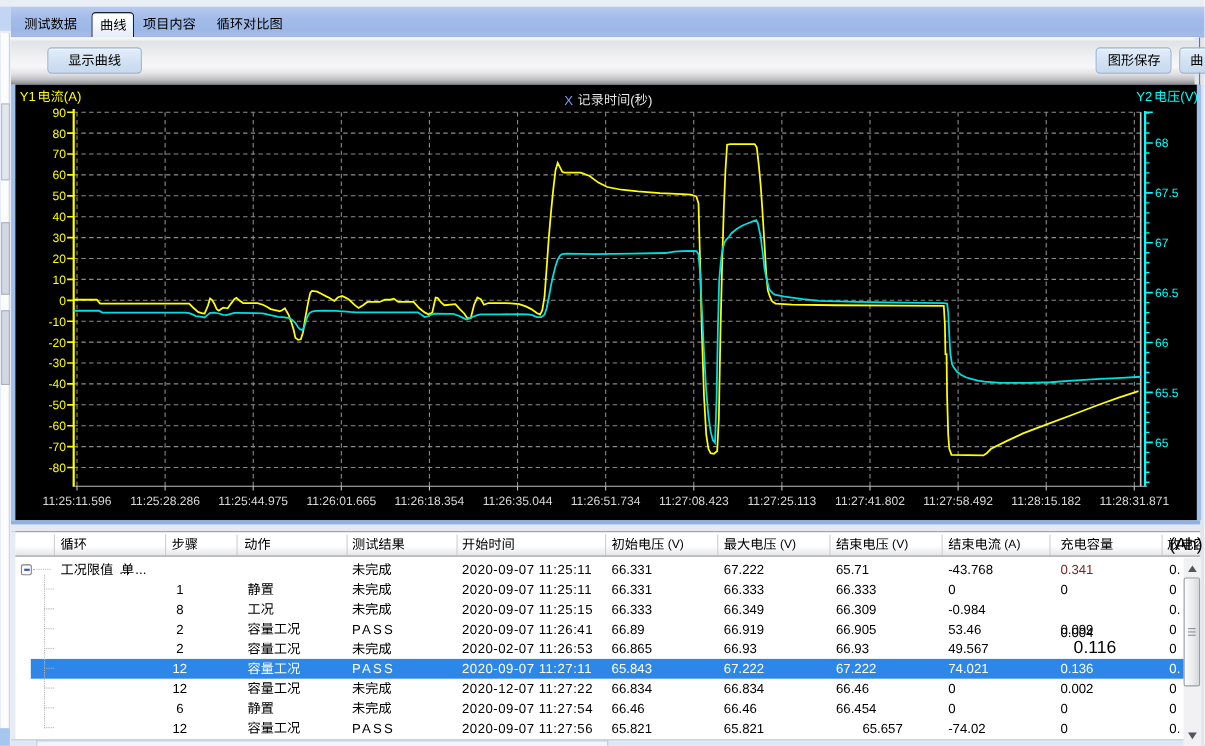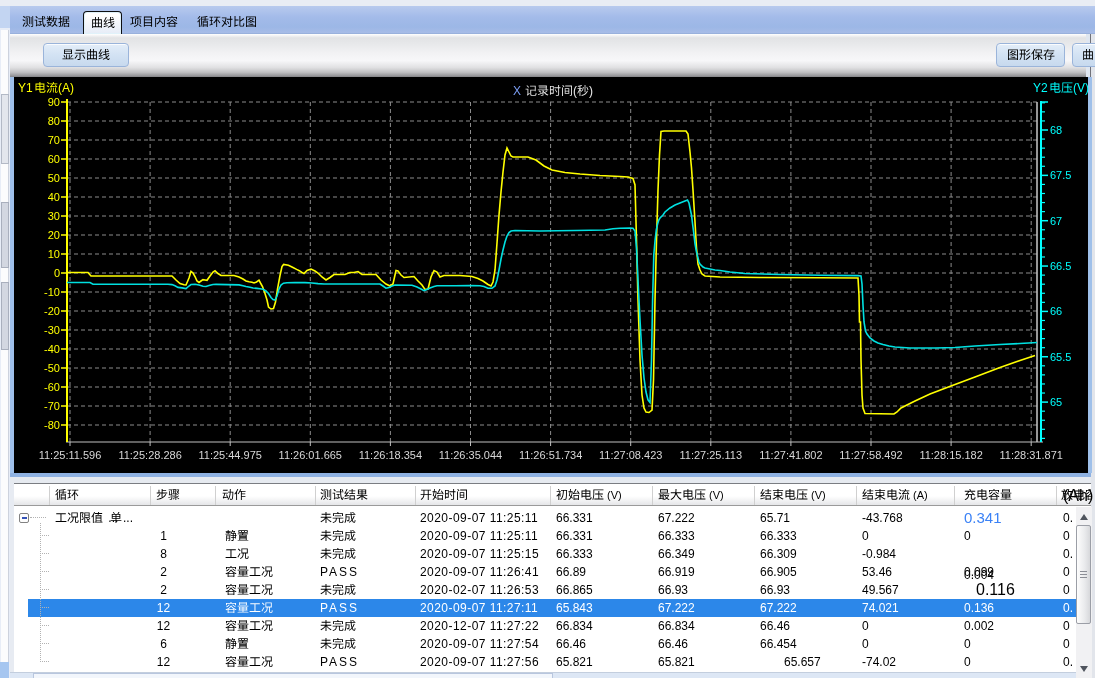--- a/index.html
+++ b/index.html
@@ -383,21 +383,21 @@
       <use href="#u26410" transform="translate(0,9.96) scale(0.0120,-0.0120)"></use>
       <use href="#u23436" transform="translate(12,9.96) scale(0.0120,-0.0120)"></use>
       <use href="#u25104" transform="translate(24,9.96) scale(0.0120,-0.0120)"></use>
     </svg>
   </div>
 <div style="position:absolute;left:420px;top:512px;font-size:12px;line-height:12px;color:#000;white-space:pre;letter-spacing:0.45px">2020-09-07 11:25:11</div>
 <div style="position:absolute;left:556px;top:512px;font-size:12px;line-height:12px;color:#000;white-space:pre;">66.331</div>
 <div style="position:absolute;left:658px;top:512px;font-size:12px;line-height:12px;color:#000;white-space:pre;">67.222</div>
 <div style="position:absolute;left:760px;top:512px;font-size:12px;line-height:12px;color:#000;white-space:pre;">65.71</div>
 <div style="position:absolute;left:862px;top:512px;font-size:12px;line-height:12px;color:#000;white-space:pre;">-43.768</div>
-<div style="position:absolute;left:964px;top:512px;font-size:15px;line-height:12px;color:#3b82f6;white-space:pre;">0.341</div>
+<div style="position:absolute;left:964px;top:512px;font-size:12px;line-height:12px;color:#7f1d1d;white-space:pre;">0.341</div>
 <div style="position:absolute;left:1063px;top:512px;font-size:12px;line-height:12px;color:#000;white-space:pre;">0.</div>
 <div style="position:absolute;left:150px;top:530px;font-size:12px;line-height:12px;color:#000;white-space:pre;width:27px;text-align:center">1</div>
 <div style="position:absolute;left:225px;top:530px">
     <svg width="24" height="14" viewBox="0 0 24 14" fill="#000" style="display:block">
       <use href="#u38745" transform="translate(0,9.96) scale(0.0120,-0.0120)"></use>
       <use href="#u32622" transform="translate(12,9.96) scale(0.0120,-0.0120)"></use>
     </svg>
   </div>
 <div style="position:absolute;left:320px;top:530px">
     <svg width="36" height="14" viewBox="0 0 36 14" fill="#000" style="display:block">

